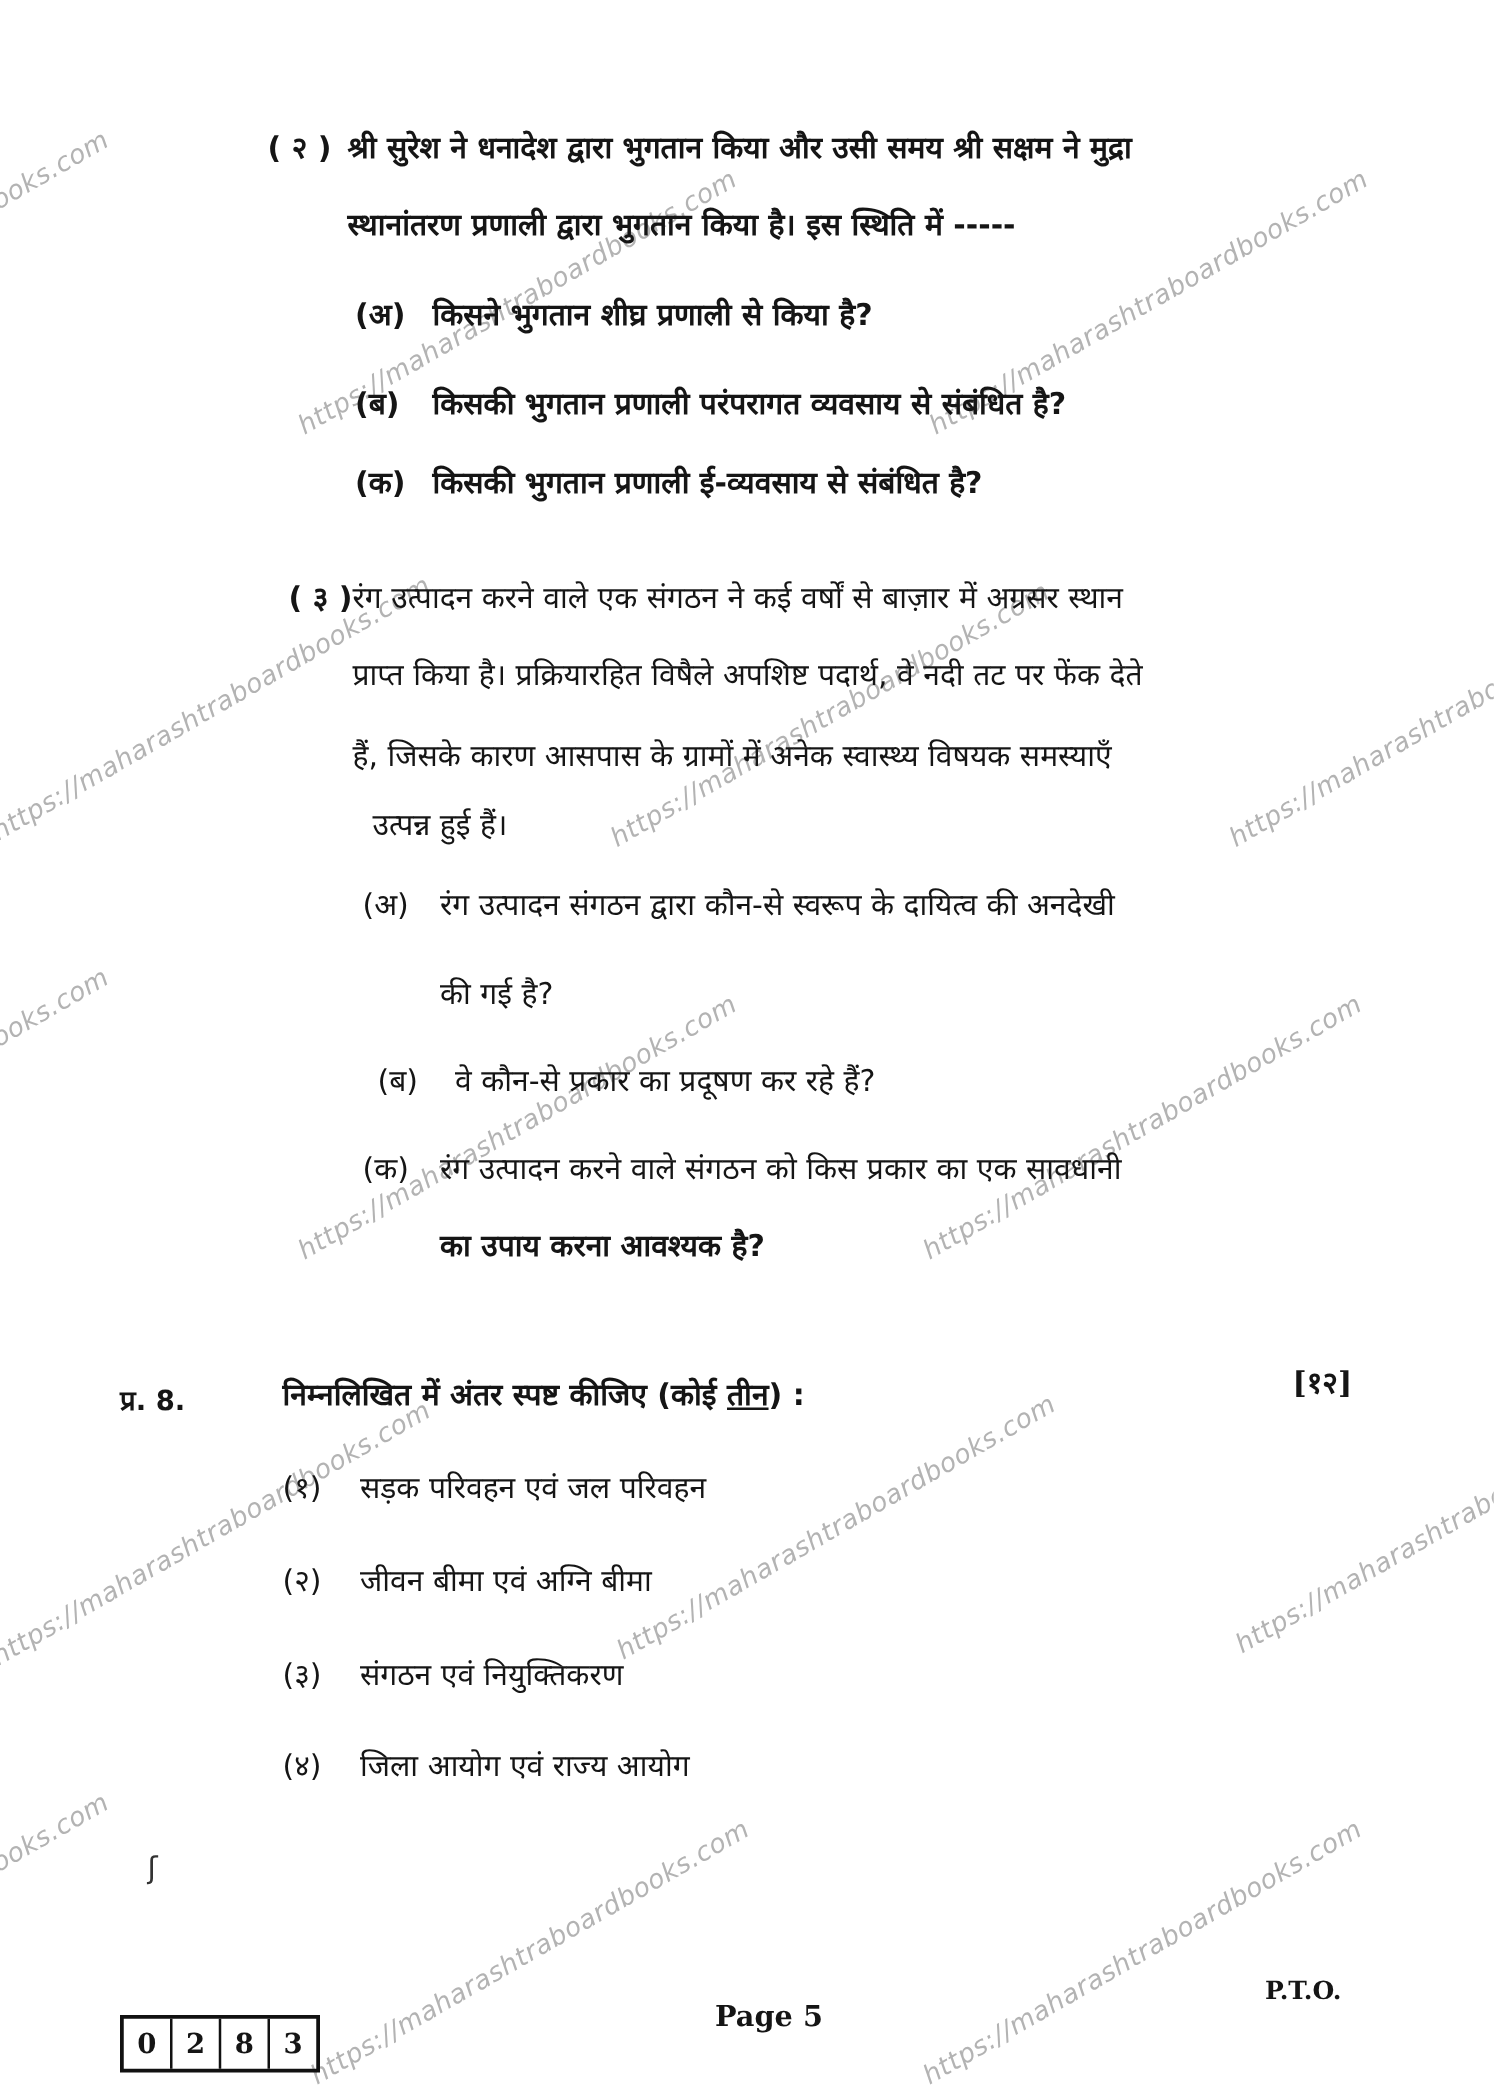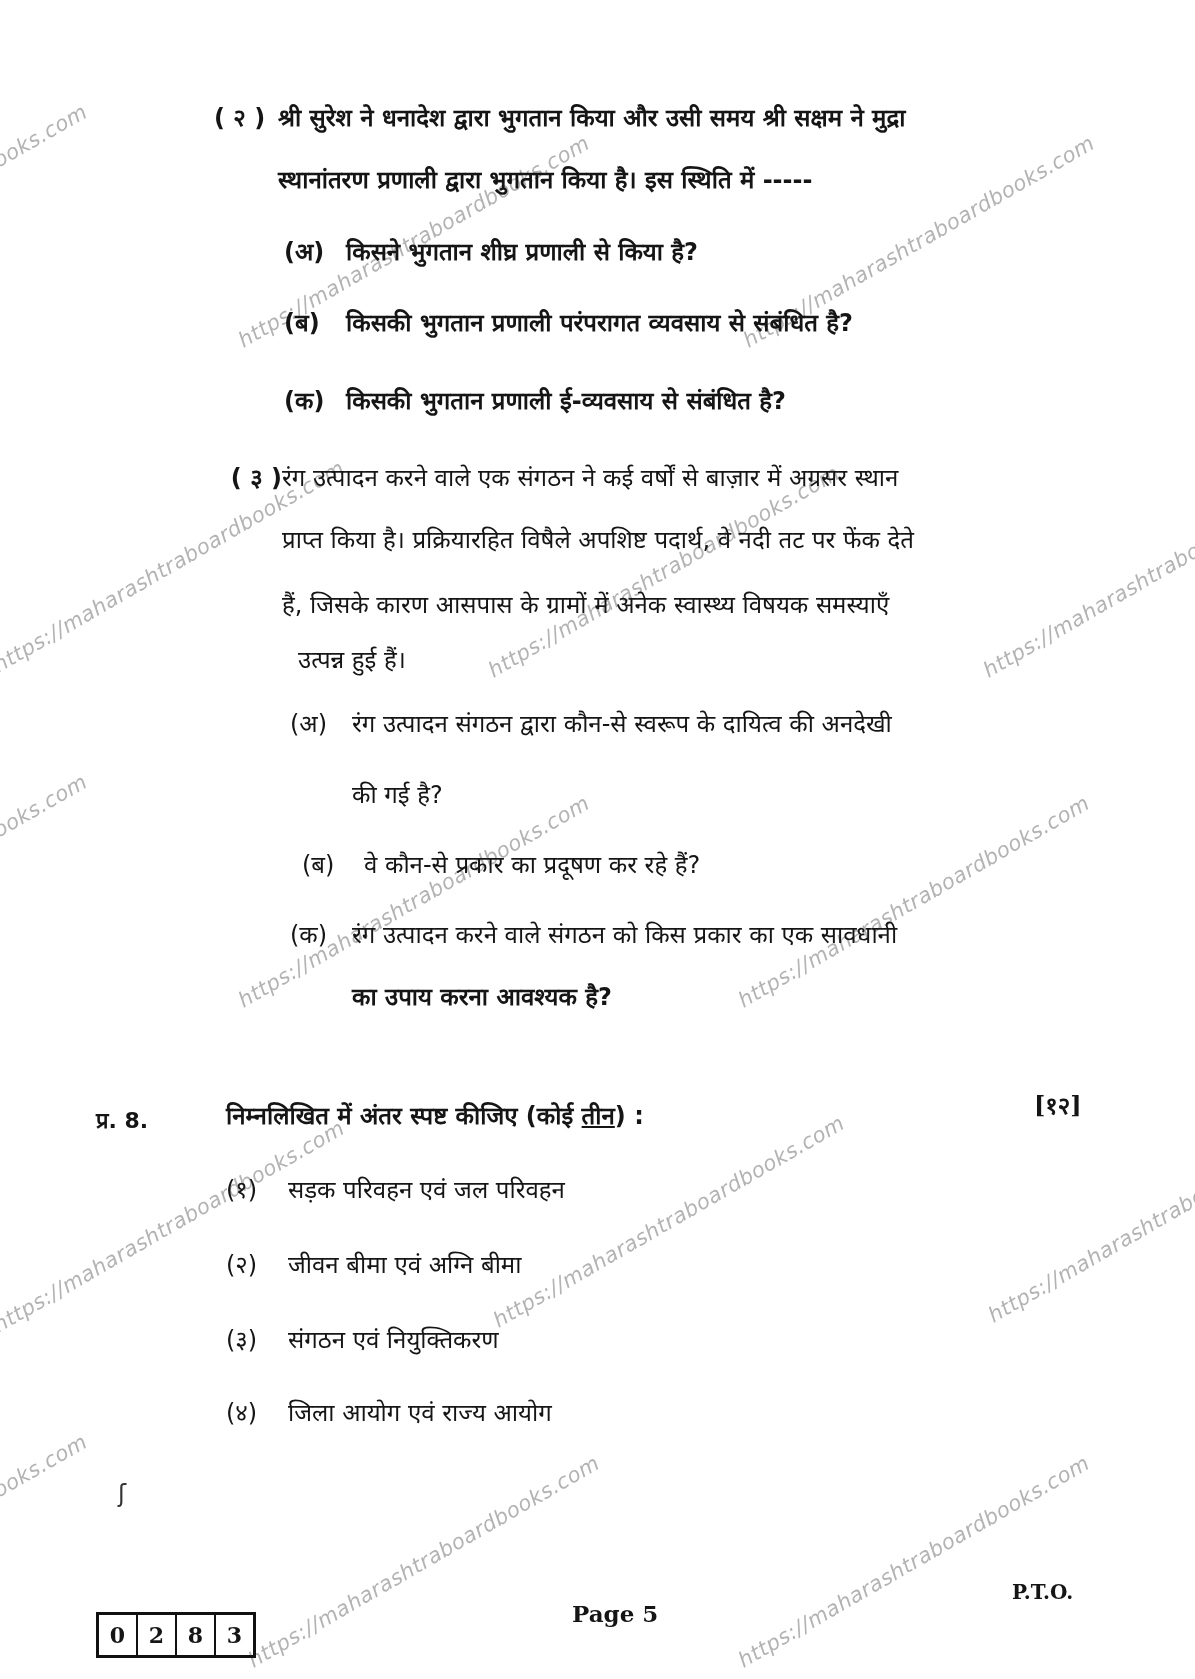--- a/index.html
+++ b/index.html
@@ -116,21 +116,21 @@
     </div>
     <div class="line bold" style="left:278px; top:164px;">
       <span>स्थानांतरण प्रणाली द्वारा भुगतान किया है। इस स्थिति में -----</span>
     </div>
     <div class="line bold" style="left:284px; top:236px;">
       <span class="label">(अ)</span><span>किसने भुगतान शीघ्र प्रणाली से किया है?</span>
     </div>
     <div class="line bold" style="left:284px; top:307px;">
       <span class="label">(ब)</span><span>किसकी भुगतान प्रणाली परंपरागत व्यवसाय से संबंधित है?</span>
     </div>
-    <div class="line bold" style="left:284px; top:385px;">
+    <div class="line bold" style="left:284px; top:370px;">
       <span class="label">(क)</span><span>किसकी भुगतान प्रणाली ई-व्यवसाय से संबंधित है?</span>
     </div>
   </section>
 
   <section>
     <div class="line" style="left:218px; top:462px;text-align:right;">
       <span class="label-main bold">( ३ )</span><span>रंग उत्पादन करने वाले एक संगठन ने कई वर्षों से बाज़ार में अग्रसर स्थान</span>
     </div>
     <div class="line" style="left:282px; top:524px;">
       <span>प्राप्त किया है। प्रक्रियारहित विषैले अपशिष्ट पदार्थ, वे नदी तट पर फेंक देते</span>

